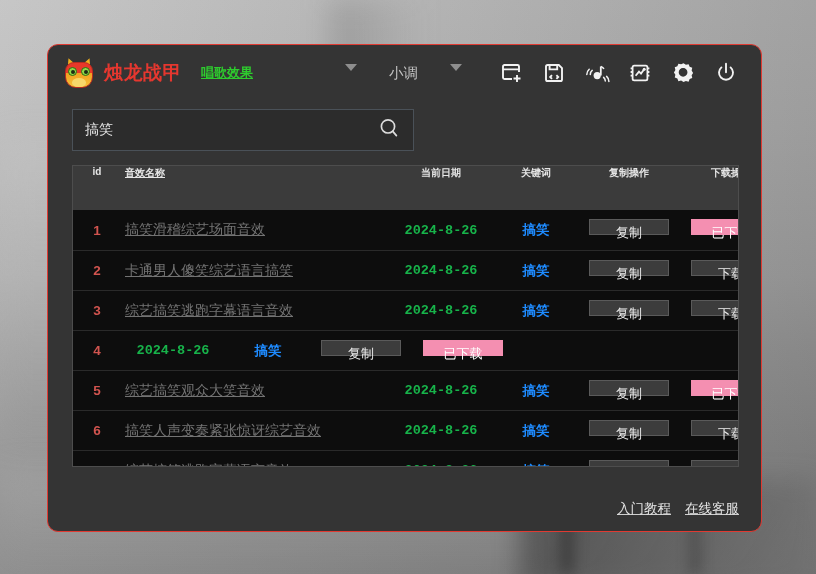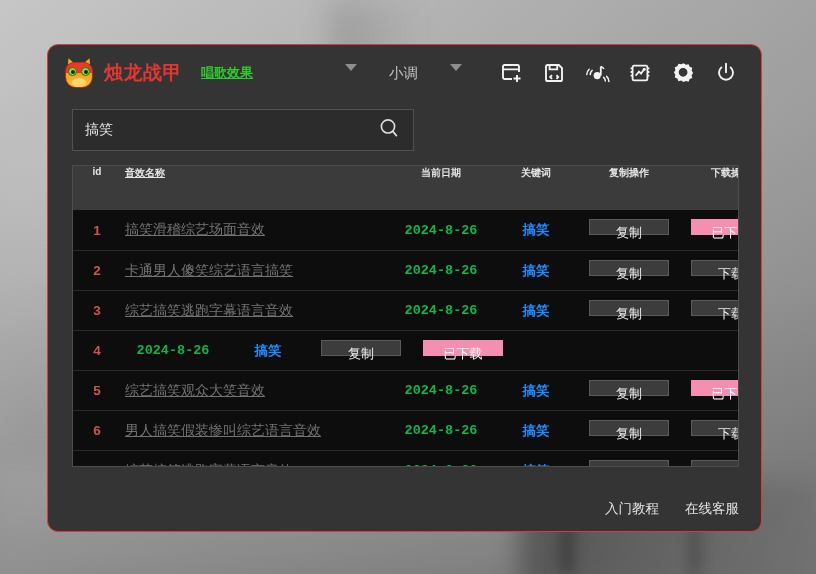--- a/index.html
+++ b/index.html
@@ -291,21 +291,22 @@
     height: 44px;
     display: flex;
     align-items: center;
     padding: 0 22px 0 24px;
     color: #cfcfcf;
     font-size: 13px;
   }
   .footer-links {
     margin-left: auto;
     display: flex;
-    gap: 26px;
+    gap: 14px;
+    text-decoration: underline;
   }
   .footer-links span { cursor: pointer; color: #e3e3e3; font-size: 13.5px; }
 </style>
 </head>
 <body>
 
 <div id="desktop">
   <div class="smudge-a"></div>
   <div class="smudge-b"></div>
   <div class="smudge-f"></div>
@@ -452,21 +453,21 @@
         <div class="trow">
           <div class="c-id">5</div>
           <div class="c-name">综艺搞笑观众大笑音效</div>
           <div class="c-date">2024-8-26</div>
           <div class="c-kw">搞笑</div>
           <div class="c-copy"><button class="row-btn">复制</button></div>
           <div class="c-dl"><button class="row-btn downloaded">已下载</button></div>
         </div>
         <div class="trow">
           <div class="c-id">6</div>
-          <div class="c-name">男人搞笑假装惨叫综艺语言音效</div>
+          <div class="c-name">搞笑人声变奏紧张惊讶综艺音效</div>
           <div class="c-date">2024-8-26</div>
           <div class="c-kw">搞笑</div>
           <div class="c-copy"><button class="row-btn">复制</button></div>
           <div class="c-dl"><button class="row-btn">下载</button></div>
         </div>
         <div class="trow">
           <div class="c-id">7</div>
           <div class="c-name">综艺搞笑逃跑字幕语言音效</div>
           <div class="c-date">2024-8-26</div>
           <div class="c-kw">搞笑</div>

